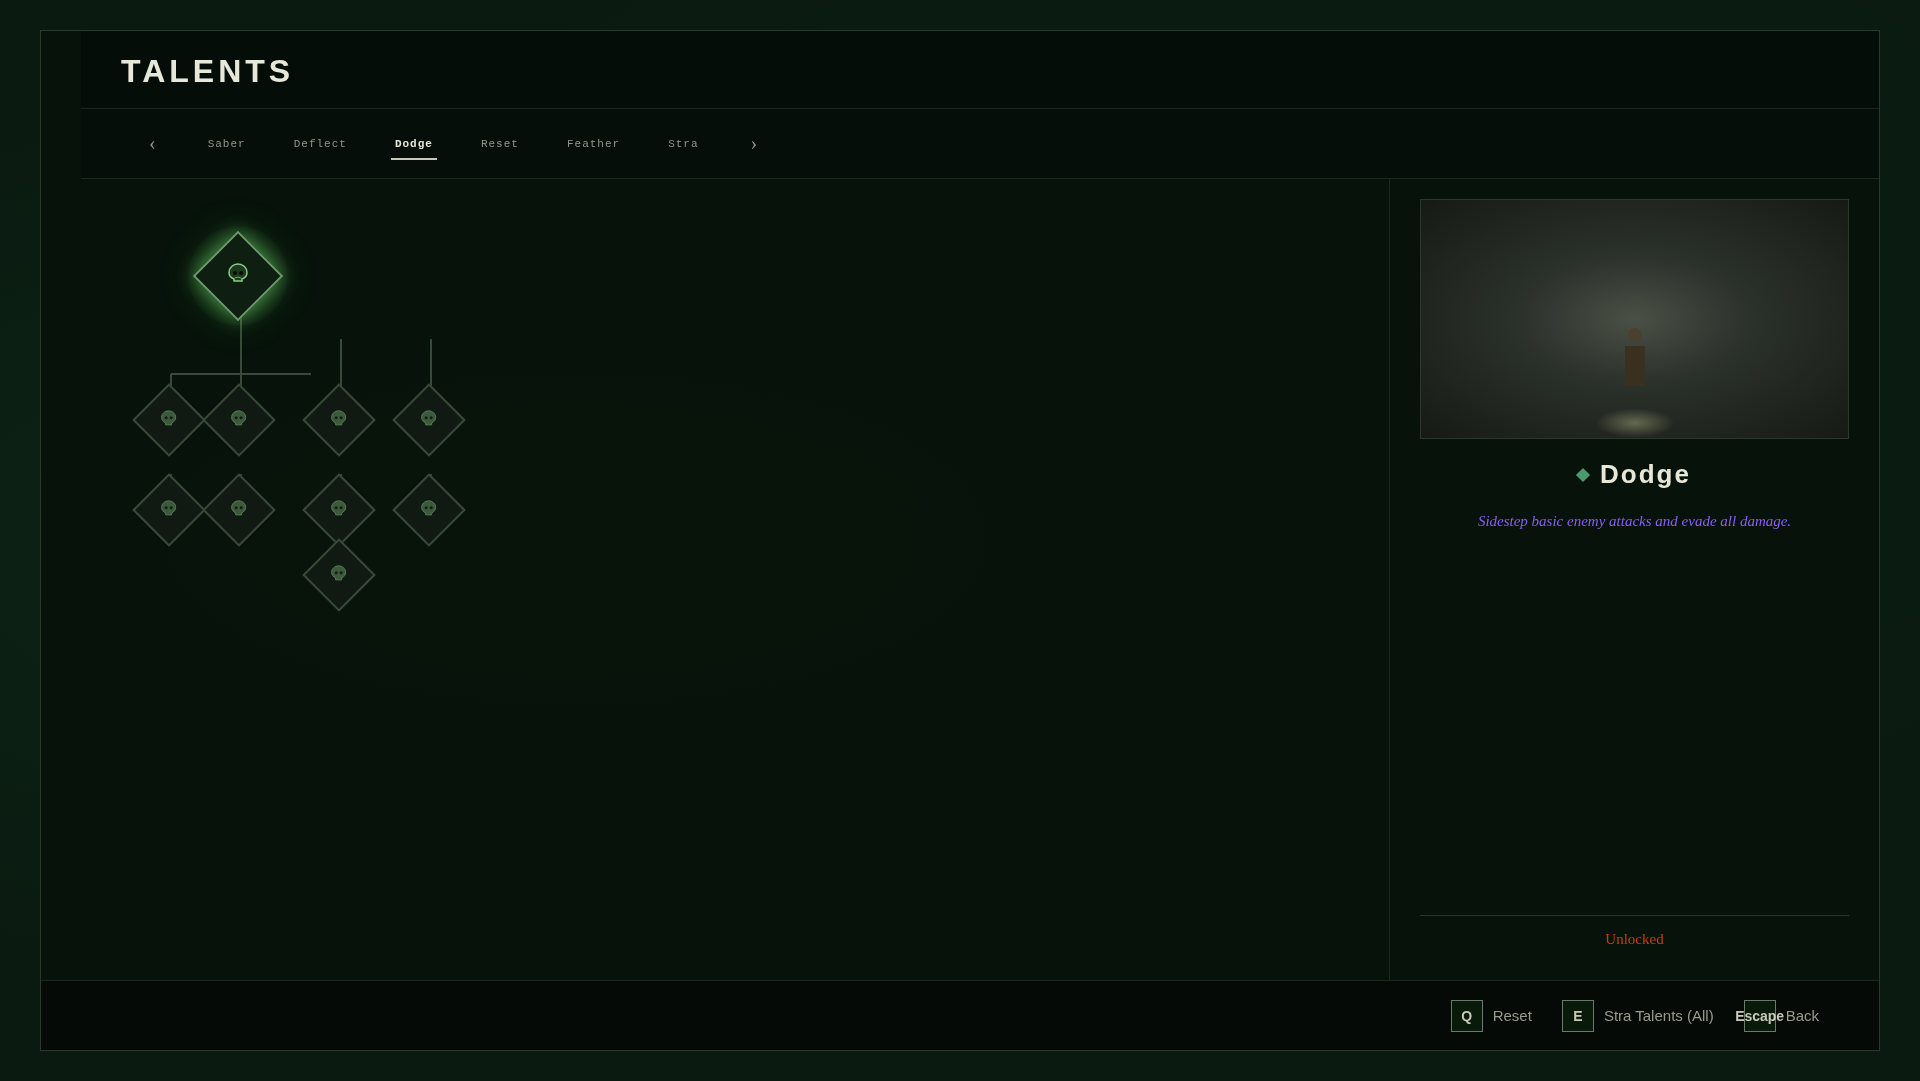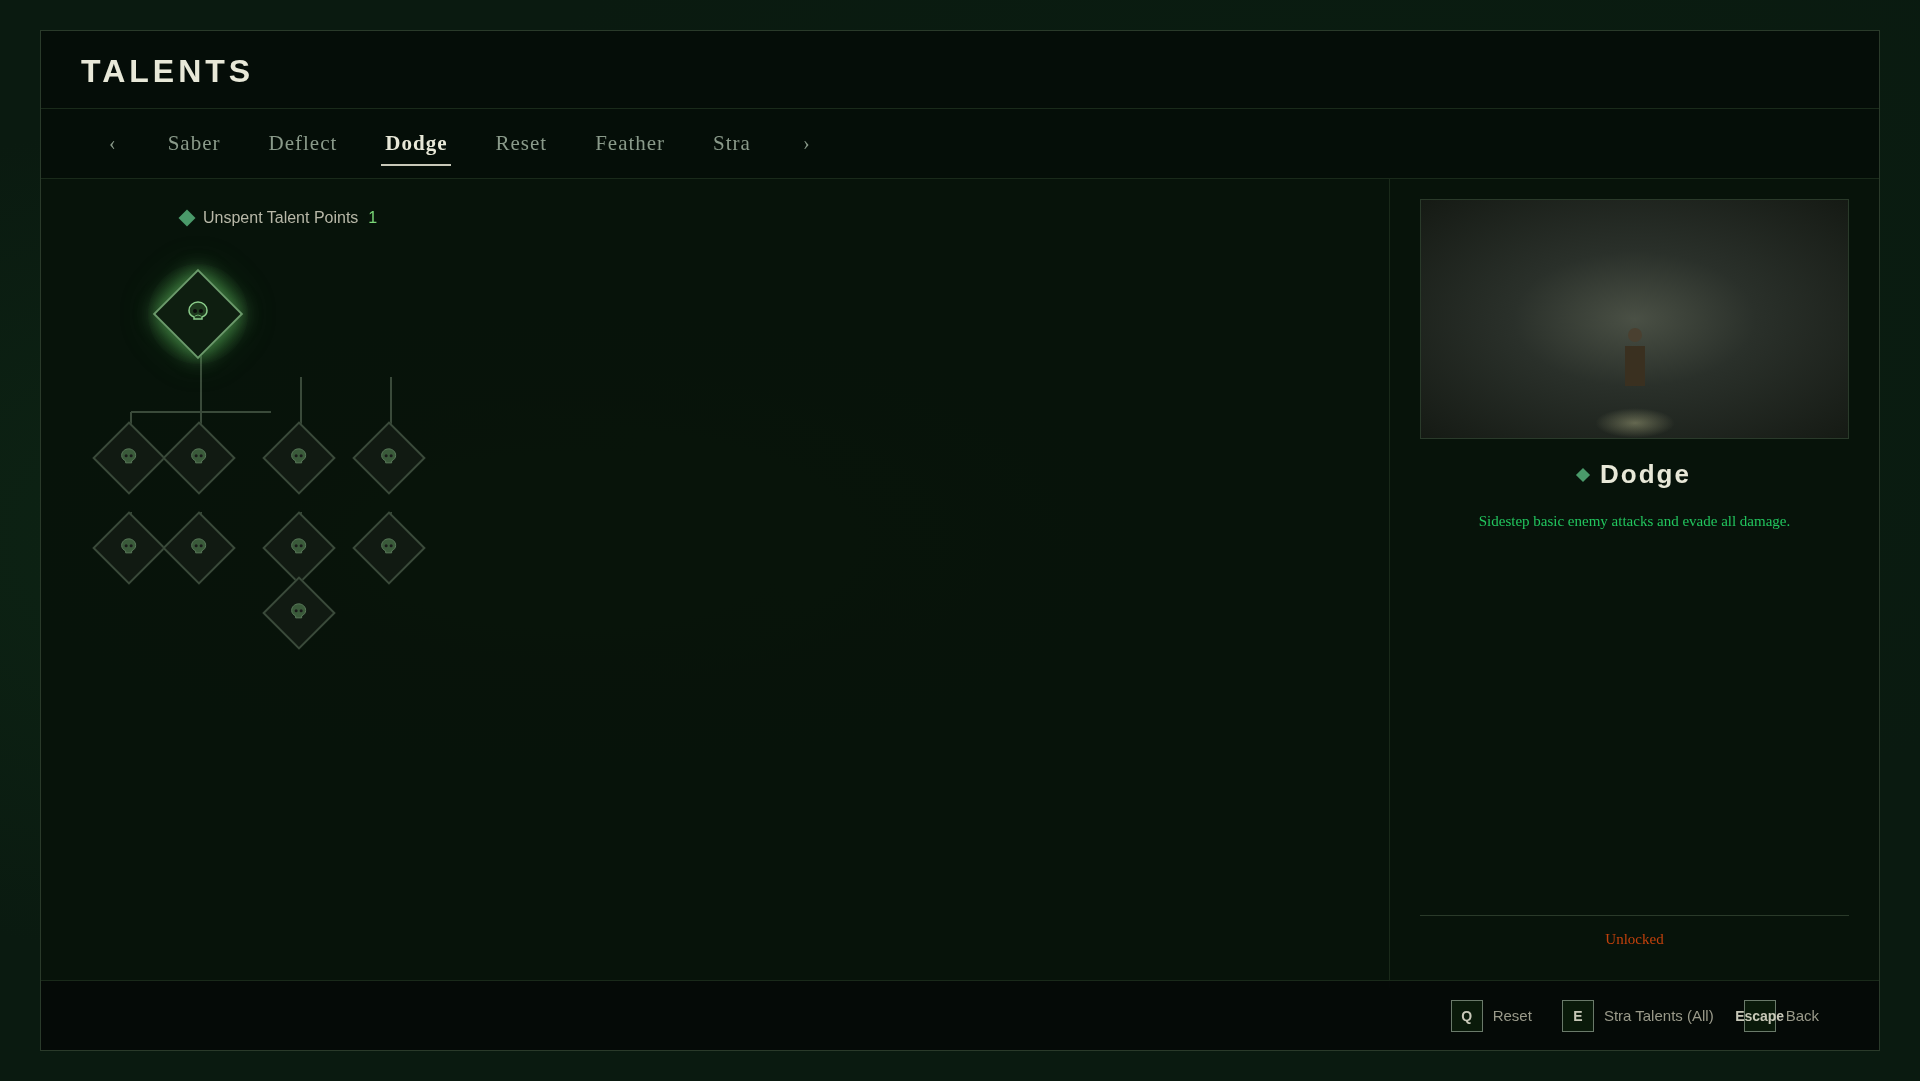--- a/index.html
+++ b/index.html
@@ -26,20 +26,21 @@
     }
 
     .outer-frame {
       position: absolute;
       top: 30px;
       left: 40px;
       right: 40px;
       bottom: 30px;
       border: 1px solid #2a3a2a;
       background: rgba(8,18,10,0.92);
+      padding-left: 40px;
     }
 
     
     .title-bar {
       padding: 22px 40px 18px 40px;
       border-bottom: 1px solid #1a2a1a;
       background: rgba(5,12,7,0.8);
     }
 
     .page-title {
@@ -67,26 +68,26 @@
       font-size: 20px;
       cursor: pointer;
       padding: 5px 8px;
       background: none;
       border: none;
       font-family: serif;
     }
 
     .tab-item {
       color: #8a9a8a;
-      font-size: 21px;
+      font-size: 11px;
       letter-spacing: 1px;
       cursor: pointer;
       padding: 8px 4px;
       position: relative;
-      font-family: Liberation Serif, serif;
+      font-family: Liberation Mono, monospace;
     }
 
     .tab-item.active {
       color: #e8e8d8;
       font-weight: bold;
     }
 
     .tab-item.active::after {
       content: '';
       position: absolute;
@@ -222,24 +223,25 @@
     .ability-name {
       font-size: 26px;
       color: #e8e8d8;
       font-family: 'Arial', sans-serif;
       font-weight: bold;
       letter-spacing: 2px;
     }
 
     .ability-description {
       font-size: 15px;
-      color: #22c55e;
+      color: #8b5cf6;
       line-height: 1.5;
       text-align: center;
       padding: 0 10px;
+      font-style: italic;
     }
 
     .unlock-status {
       margin-top: auto;
       text-align: center;
       font-size: 15px;
       color: #c2410c;
       padding-bottom: 20px;
       border-top: 1px solid #2a3a2a;
       padding-top: 15px;
@@ -386,25 +388,20 @@
     <span class="tab-item">Reset</span>
     <span class="tab-item">Feather</span>
     <span class="tab-item">Stra</span>
     <button class="tab-nav-btn">›</button>
   </div>
 
   <div class="main-content">
 
     <div class="skill-tree-area">
 
-      <div class="unspent-points">
-        <span class="diamond-icon-small"></span>
-        <span class="unspent-label">Unspent Talent Points</span>
-        <span class="unspent-count">1</span>
-      </div>
 
       <div class="nodes-container">
 
         <svg class="tree-svg" viewBox="0 0 420 380">
 
           <line x1="120" y1="85" x2="120" y2="155" stroke="#3a4a3a" stroke-width="2"></line>
 
           <line x1="50" y1="155" x2="190" y2="155" stroke="#3a4a3a" stroke-width="2"></line>
 
           <line x1="50" y1="155" x2="50" y2="200" stroke="#3a4a3a" stroke-width="2"></line>

